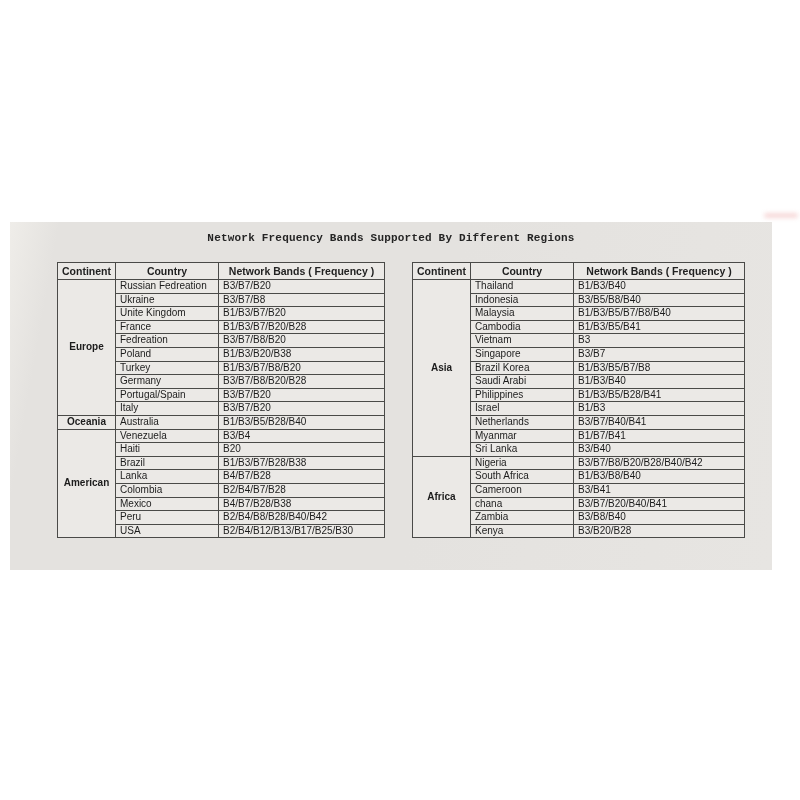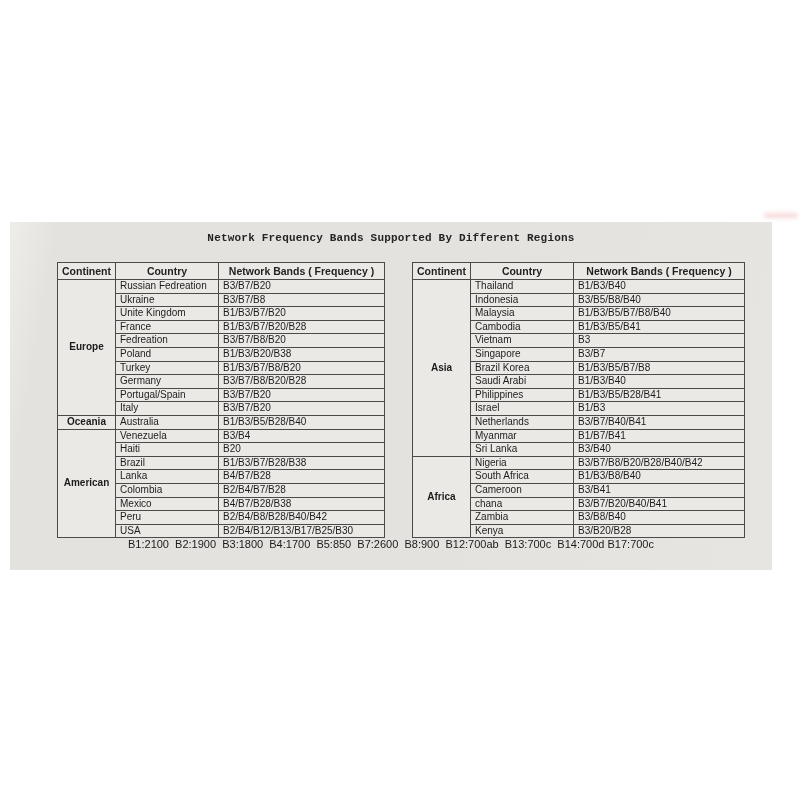--- a/index.html
+++ b/index.html
@@ -237,16 +237,15 @@
           <td>Zambia</td>
           <td>B3/B8/B40</td>
         </tr>
         <tr>
           <td>Kenya</td>
           <td>B3/B20/B28</td>
         </tr>
       </tbody>
     </table>
 
-  <div class="footnote line1">B1:2100  B2:1900  B3:1800  B4:1700  B5:850  B7:2600  B8:900  B12:700ab  B13:700c  B14:700d B17:700c</div>
 </div>
 
 <div class="pink-smudge"></div>
 
 </body></html>

